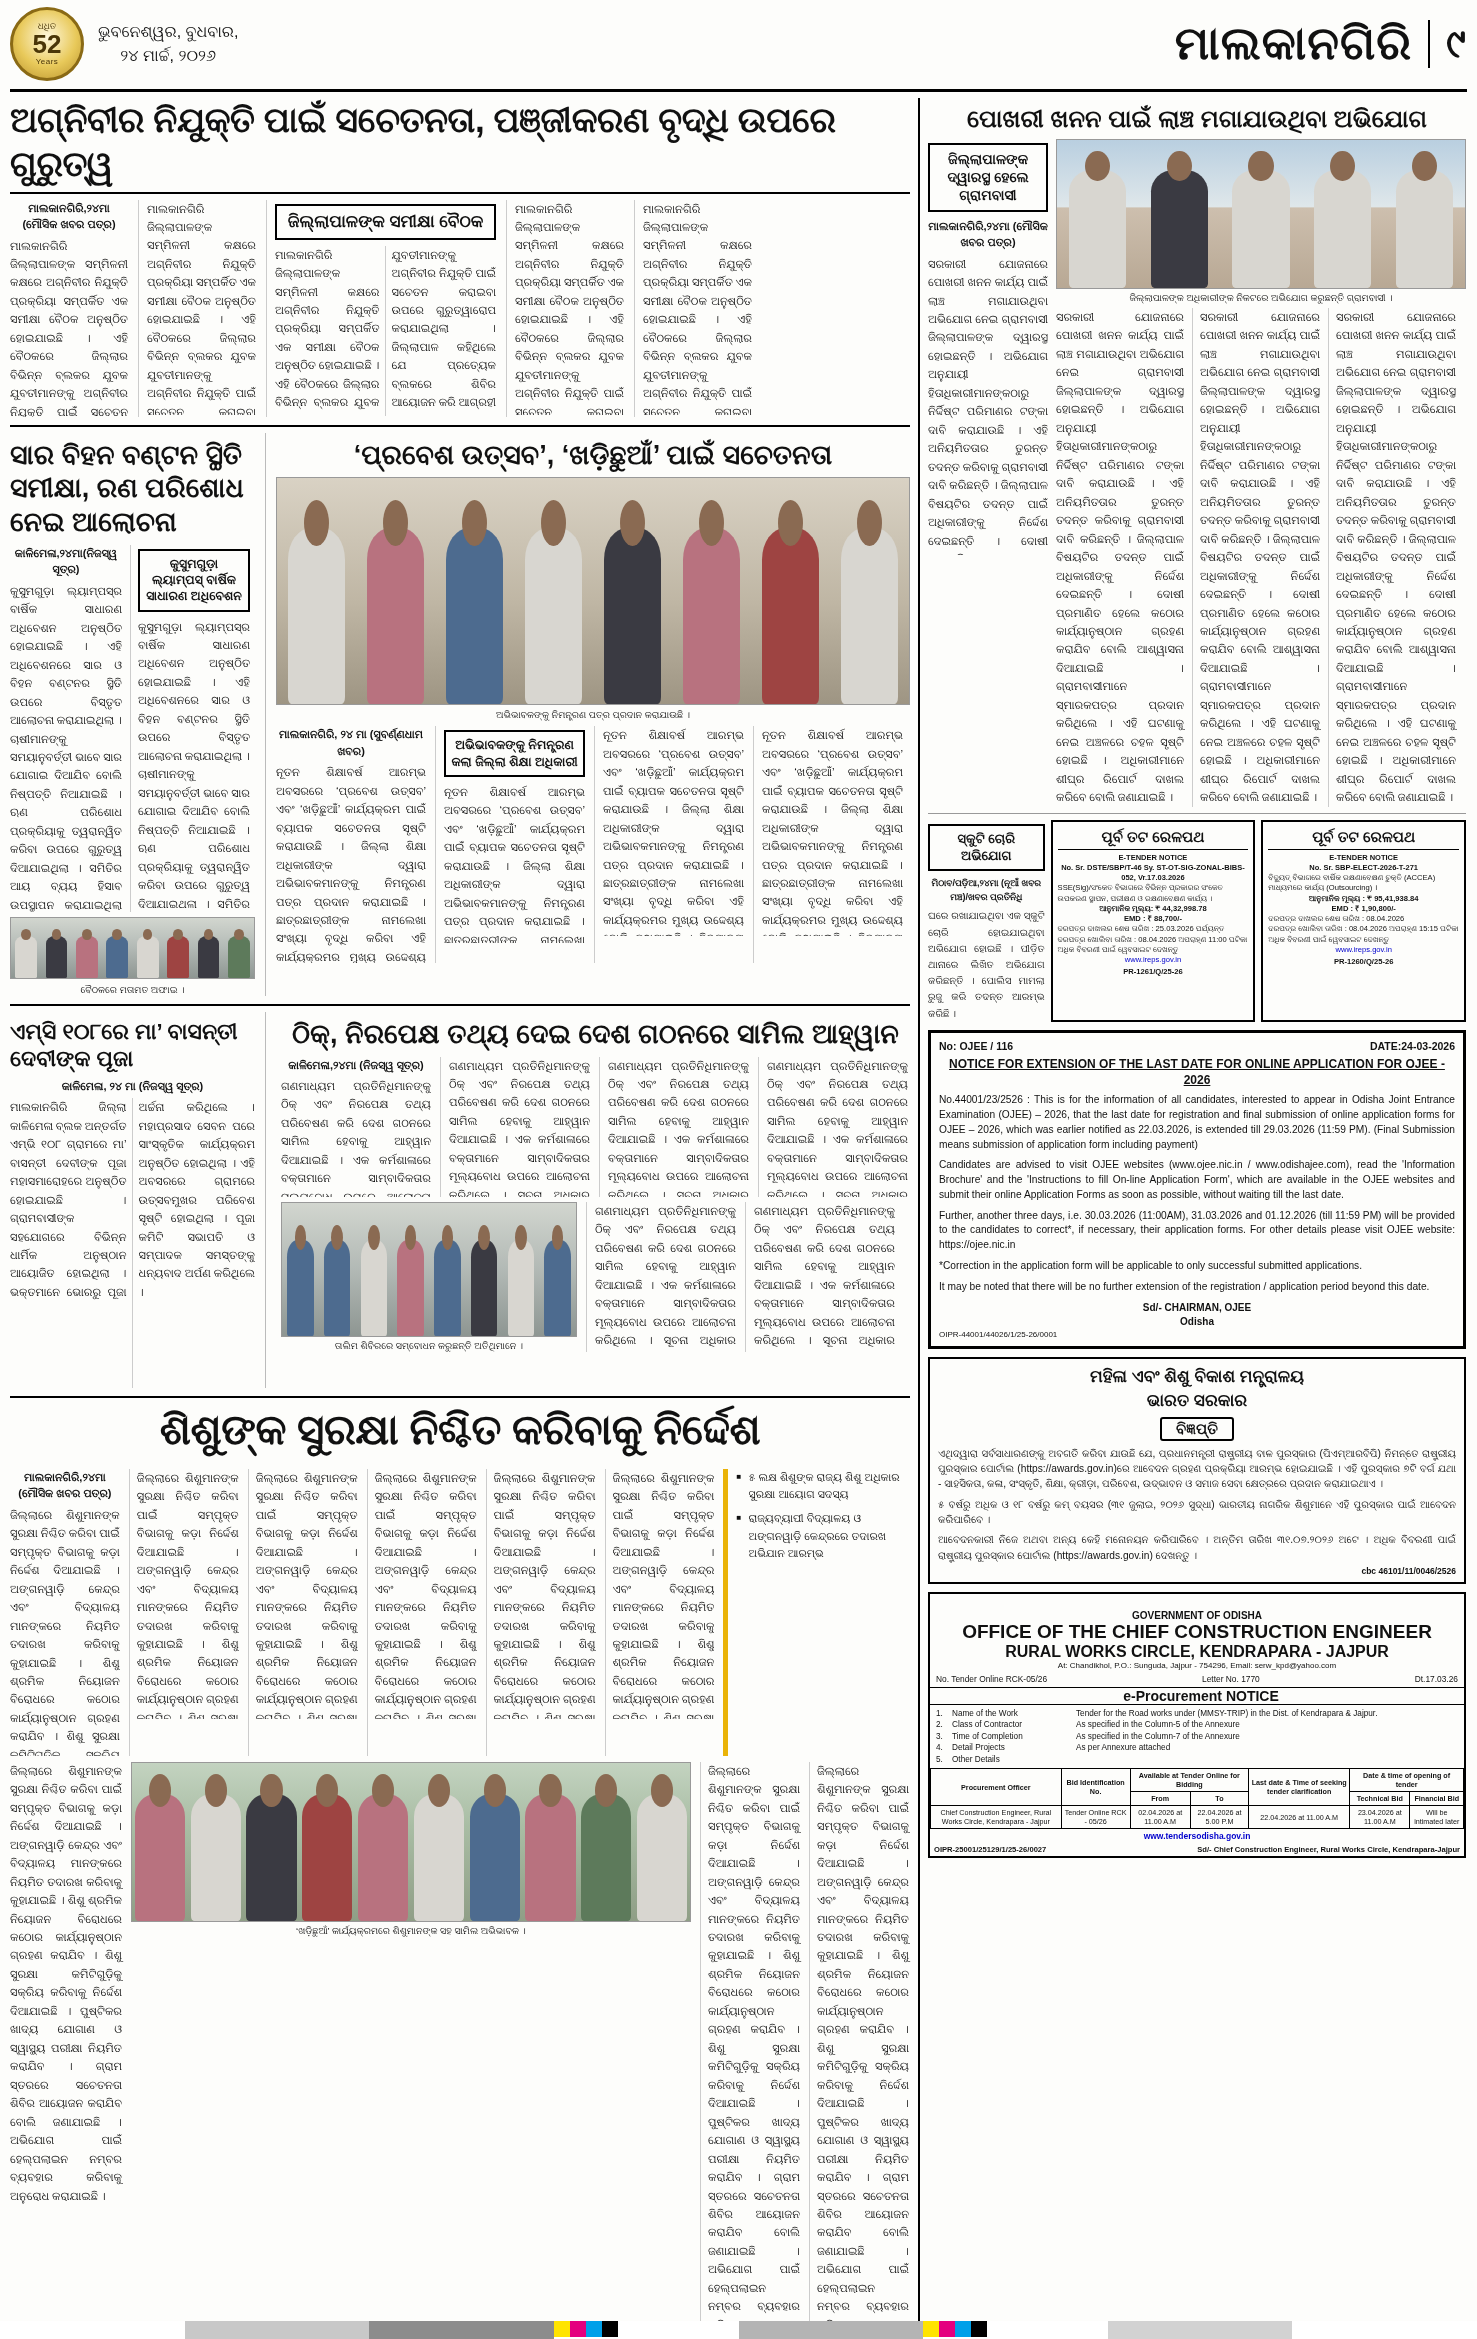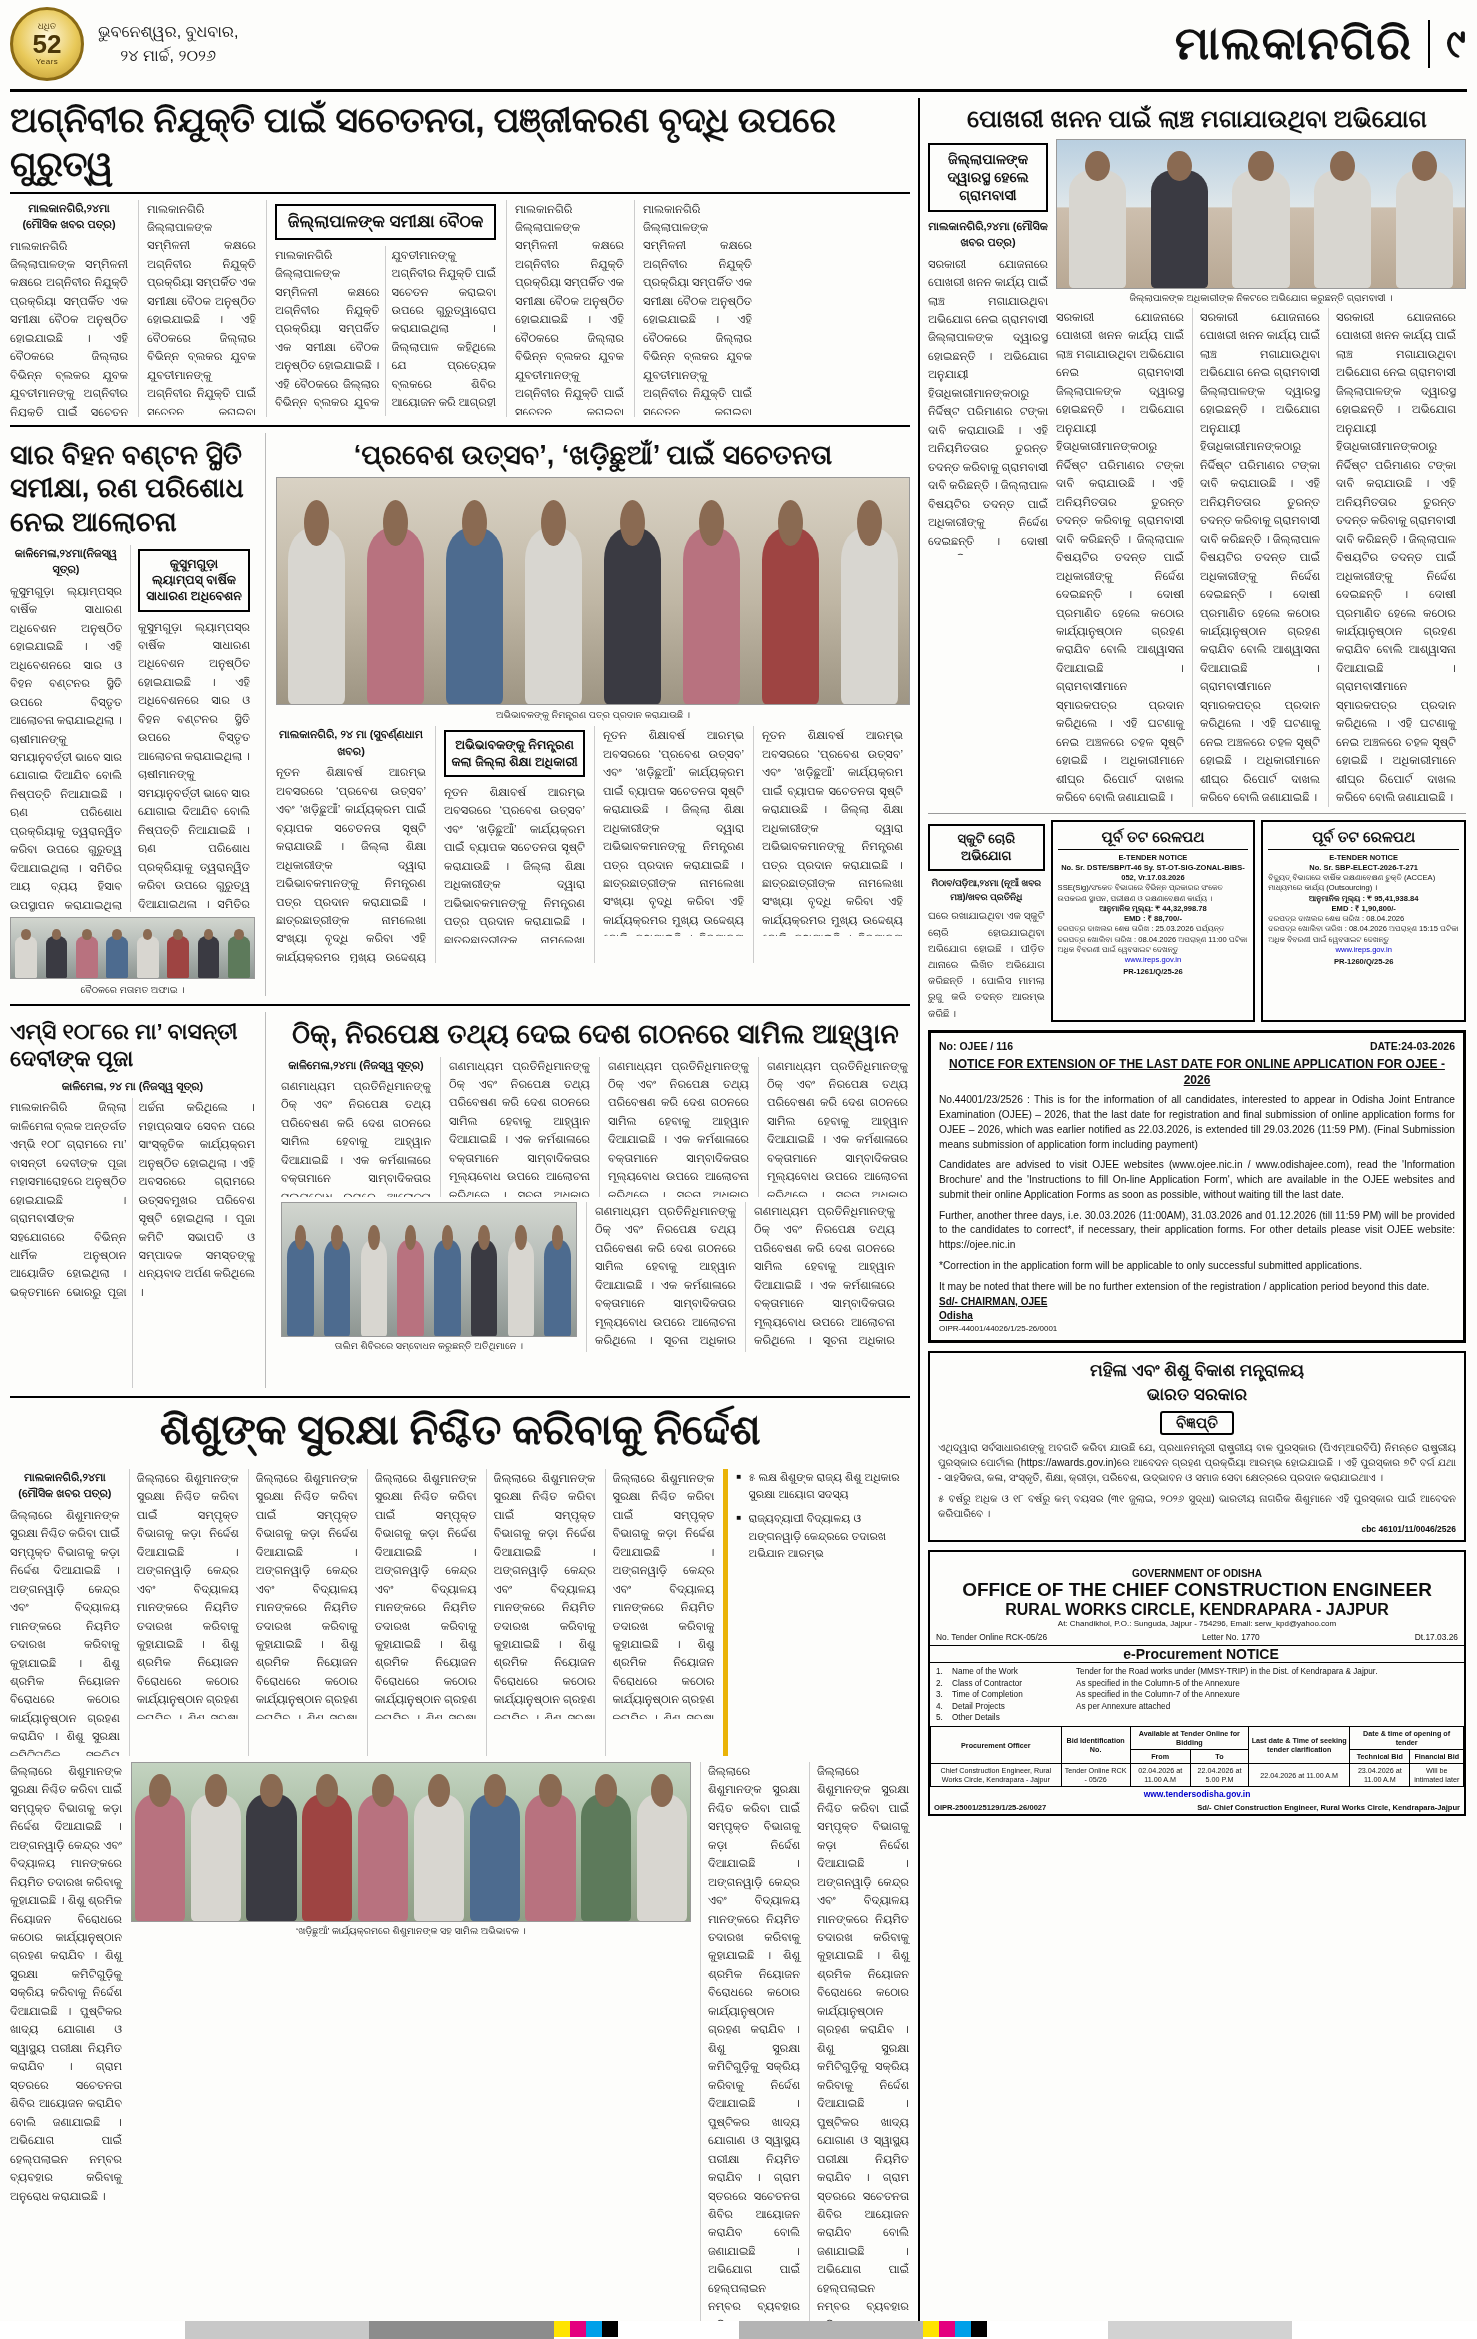--- a/index.html
+++ b/index.html
@@ -59,21 +59,21 @@
   .rail { font-size:7.6px; line-height:1.35; }
   .rail-head { text-align:center; font-weight:bold; font-size:15px; border-bottom:1px solid #000; padding-bottom:2px; margin-bottom:3px; }
   .rail-sub { text-align:center; font-size:7.5px; font-weight:bold; }
   .center { text-align:center; }
   .ojee { border:3px solid #000; margin-top:8px; }
   .ojee-title { background:#000; color:#fff; text-align:center; font-weight:bold; font-size:23px; padding:4px 2px 2px; line-height:1.15; }
   .ojee-title small { display:block; font-size:18px; }
   .ojee-body { padding:6px 8px; font-size:10.2px; line-height:1.45; text-align:justify; }
   .ojee-row { display:flex; justify-content:space-between; font-weight:bold; font-size:10.5px; }
   .ojee-notice { text-align:center; font-weight:bold; text-decoration:underline; font-size:12px; line-height:1.3; margin:3px 0 5px; }
-  .sd { text-align:left; font-weight:bold; font-size:10px; line-height:1.4;text-decoration:underline; }
+  .sd { text-align:center; font-weight:bold; font-size:10px; margin-top:6px; line-height:1.4; }
 
   .wcd { border:2px solid #000; margin-top:8px; padding:6px 8px; }
   .wcd h3 { margin:0; text-align:center; font-size:17px; font-weight:bold; line-height:1.4; }
   .wcd .pill { border:2px solid #000; display:inline-block; padding:1px 14px; font-size:15px; font-weight:bold; border-radius:3px; }
   .wcd p { font-size:10.2px; line-height:1.5; text-align:justify; margin:5px 0 0; }
 
   .gov { border:2px solid #000; margin-top:8px; }
   .gov-top { text-align:center; padding:16px 4px 4px; }
   .gov-top .t1 { font-size:10px; font-weight:bold; }
   .gov-top .t2 { font-size:19px; font-weight:bold; line-height:1.15; }
@@ -412,20 +412,21 @@
       </div>
 
       <div class="wcd">
         <h3>ମହିଳା ଏବଂ ଶିଶୁ ବିକାଶ ମନ୍ତ୍ରାଳୟ</h3>
         <h3>ଭାରତ ସରକାର</h3>
         <div class="center" style="margin:4px 0 2px;">
           <span class="pill">ବିଜ୍ଞପ୍ତି</span>
         </div>
         <p>ଏଥିଦ୍ୱାରା ସର୍ବସାଧାରଣଙ୍କୁ ଅବଗତି କରିବା ଯାଉଛି ଯେ, ପ୍ରଧାନମନ୍ତ୍ରୀ ରାଷ୍ଟ୍ରୀୟ ବାଳ ପୁରସ୍କାର (ପିଏମ୍ଆରବିପି) ନିମନ୍ତେ ରାଷ୍ଟ୍ରୀୟ ପୁରସ୍କାର ପୋର୍ଟାଲ (https://awards.gov.in)ରେ ଆବେଦନ ଗ୍ରହଣ ପ୍ରକ୍ରିୟା ଆରମ୍ଭ ହୋଇଯାଇଛି । ଏହି ପୁରସ୍କାର ୭ଟି ବର୍ଗ ଯଥା - ସାହସିକତା, କଳା, ସଂସ୍କୃତି, ଶିକ୍ଷା, କ୍ରୀଡ଼ା, ପରିବେଶ, ଉଦ୍ଭାବନ ଓ ସମାଜ ସେବା କ୍ଷେତ୍ରରେ ପ୍ରଦାନ କରାଯାଇଥାଏ ।</p>
         <p>୫ ବର୍ଷରୁ ଅଧିକ ଓ ୧୮ ବର୍ଷରୁ କମ୍ ବୟସର (୩୧ ଜୁଲାଇ, ୨୦୨୬ ସୁଦ୍ଧା) ଭାରତୀୟ ନାଗରିକ ଶିଶୁମାନେ ଏହି ପୁରସ୍କାର ପାଇଁ ଆବେଦନ କରିପାରିବେ ।</p>
+        <p>ଆବେଦନକାରୀ ନିଜେ ଅଥବା ଅନ୍ୟ କେହି ମନୋନୟନ କରିପାରିବେ । ଅନ୍ତିମ ତାରିଖ ୩୧.୦୭.୨୦୨୬ ଅଟେ । ଅଧିକ ବିବରଣୀ ପାଇଁ ରାଷ୍ଟ୍ରୀୟ ପୁରସ୍କାର ପୋର୍ଟାଲ (https://awards.gov.in) ଦେଖନ୍ତୁ ।</p>
         <div style="text-align:right; font-size:8.5px; font-weight:bold; margin-top:3px;">cbc 46101/11/0046/2526</div>
       </div>
 
       <div class="gov">
         <div class="gov-top">
           <div class="t1">GOVERNMENT OF ODISHA</div>
           <div class="t2">OFFICE OF THE CHIEF CONSTRUCTION ENGINEER</div>
           <div class="t3">RURAL WORKS CIRCLE, KENDRAPARA - JAJPUR</div>
           <div style="font-size:8px;">At: Chandikhol, P.O.: Sunguda, Jajpur - 754296, Email: serw_kpd@yahoo.com</div>
         </div>

